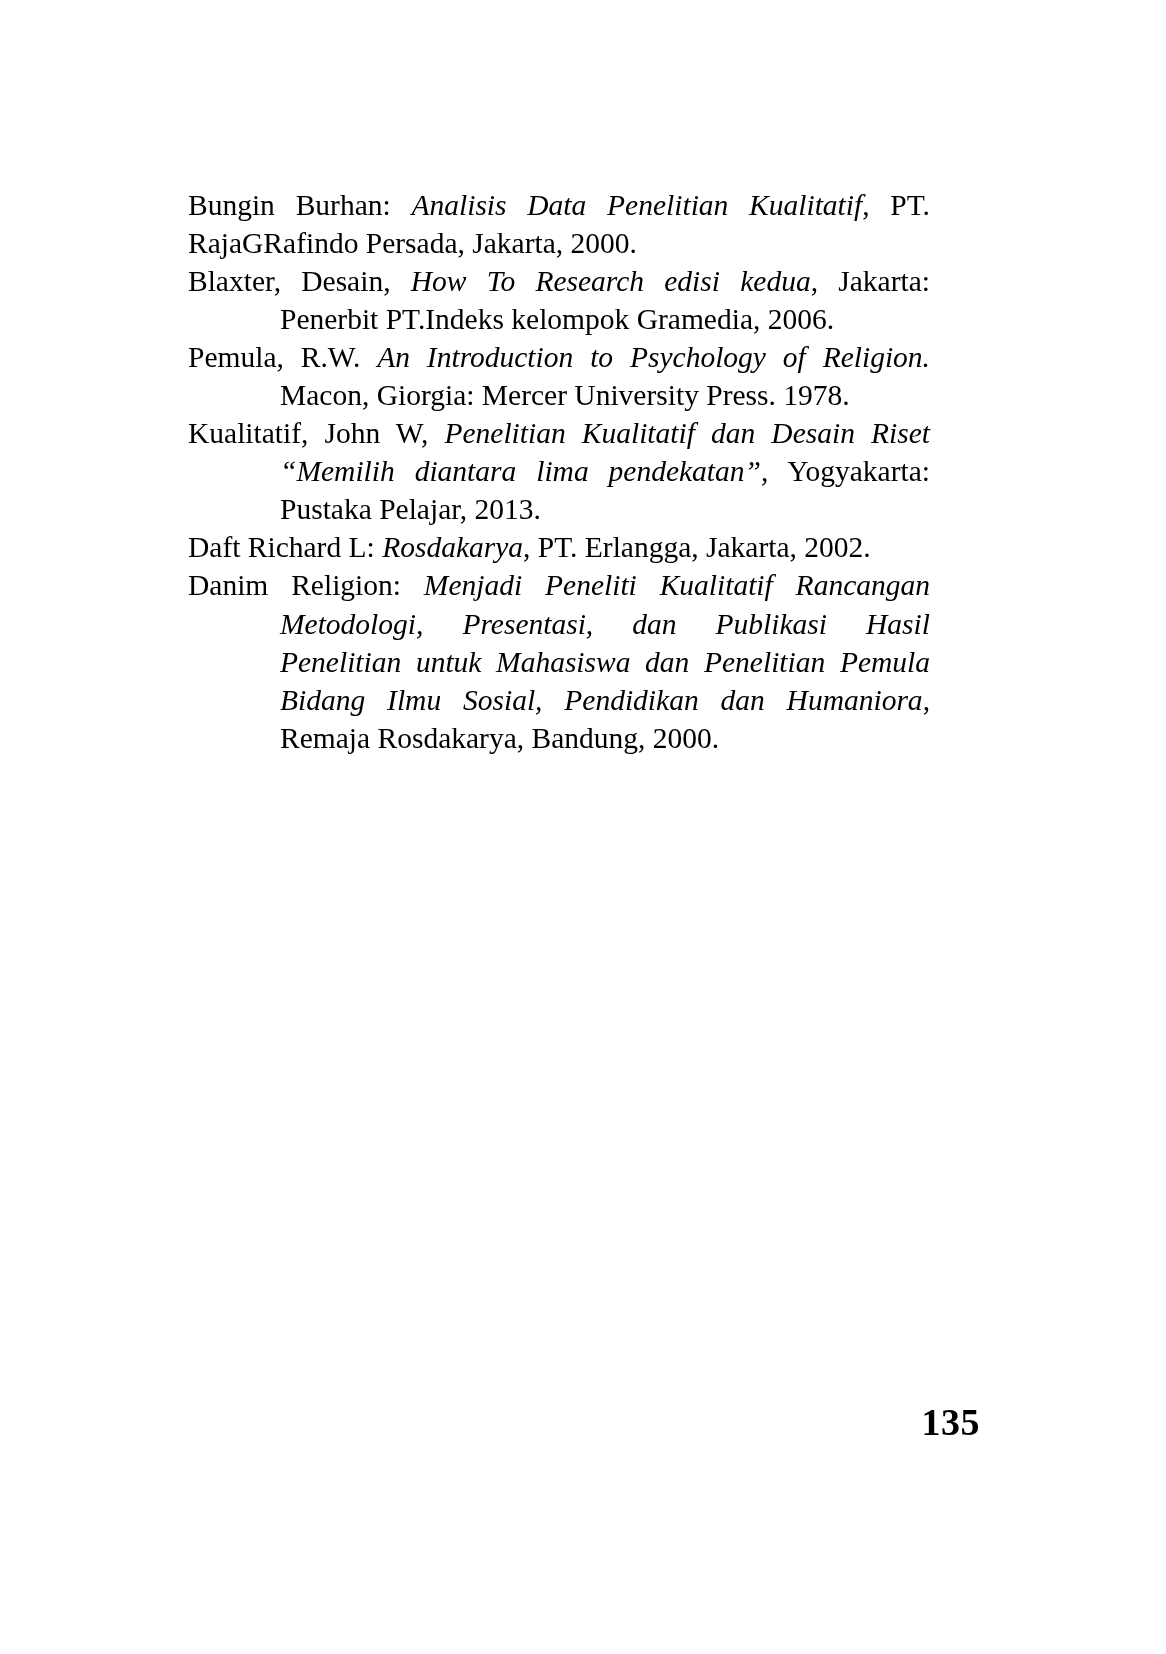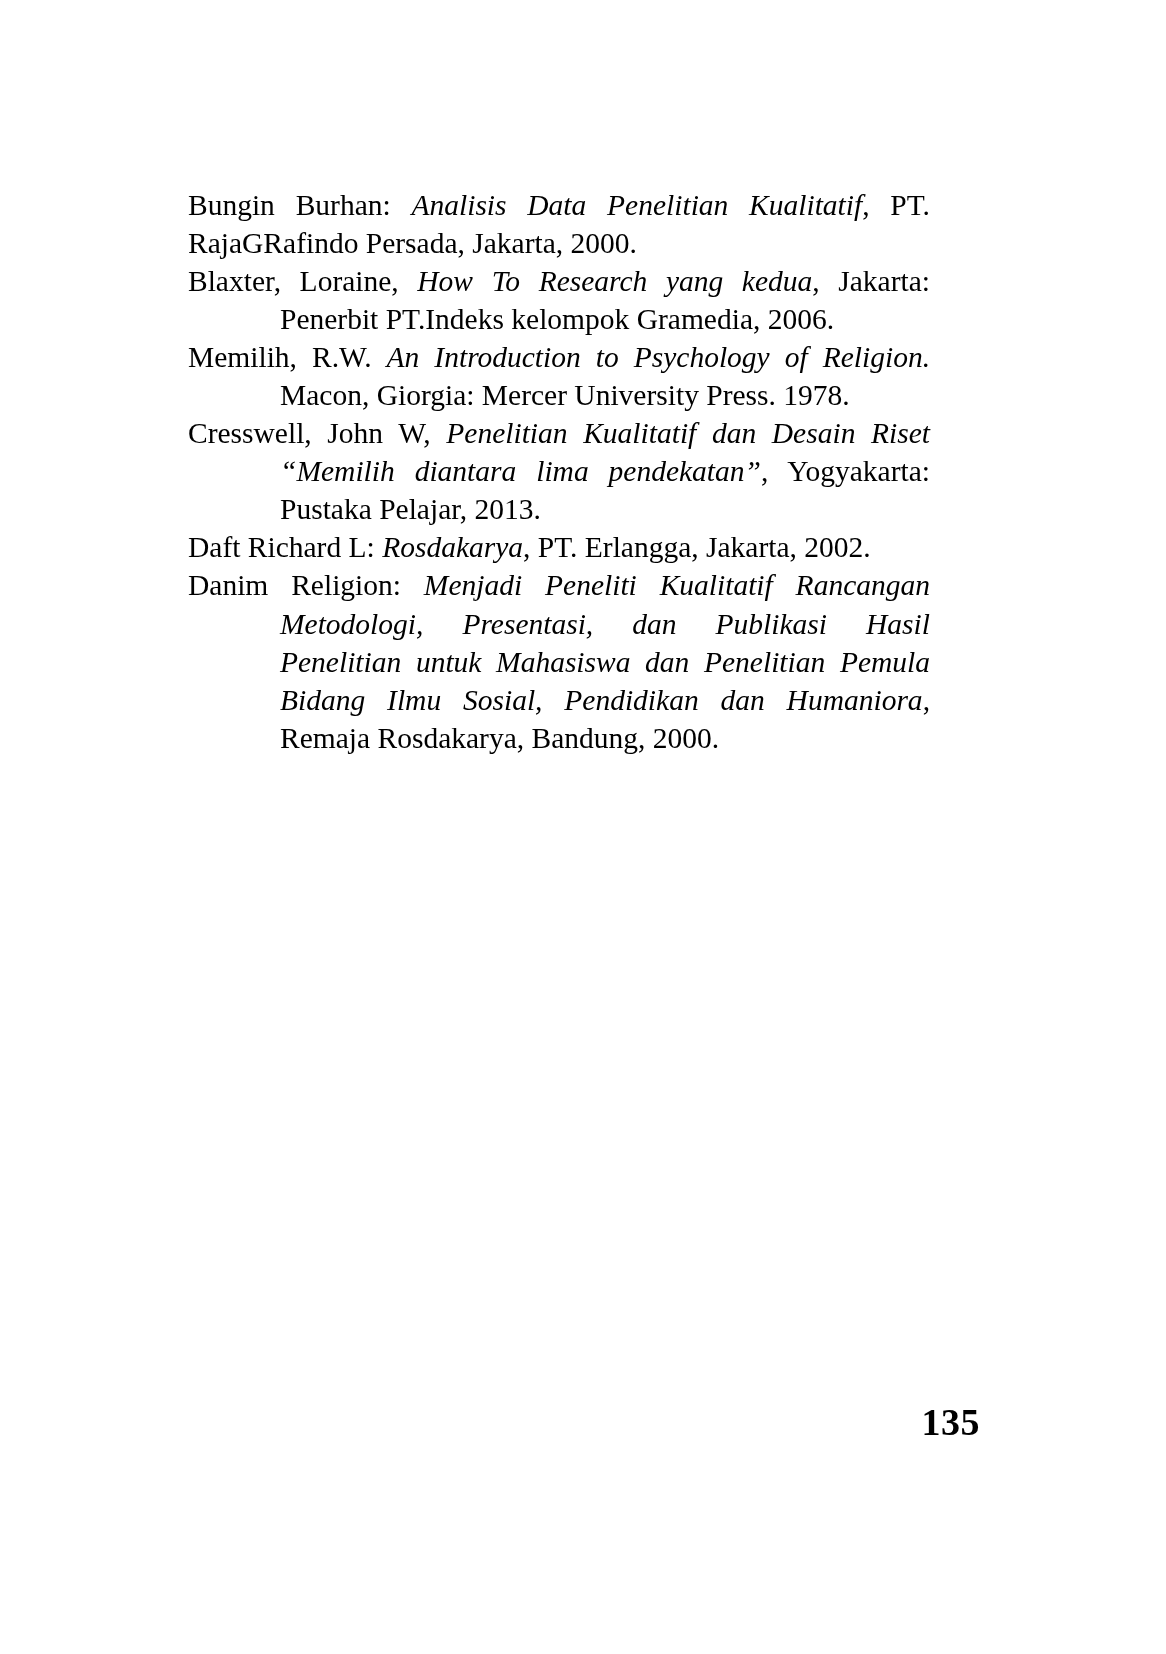--- a/index.html
+++ b/index.html
@@ -71,31 +71,31 @@
 
 <div class="page">
 
   <div class="content">
 
     <p class="entry flush">
       <span>Bungin Burhan: </span><i class="ital">Analisis Data Penelitian Kualitatif</i><span>, PT. RajaGRafindo Persada, Jakarta, 2000.</span>
     </p>
 
     <p class="entry gap-sm">
-      <span>Blaxter, Loraine, </span><i class="ital">How To Research yang kedua</i><span>, Jakarta: Penerbit PT.Indeks kelompok Gramedia, 2006.</span>
+      <span>Blaxter, Desain, </span><i class="ital">How To Research edisi kedua</i><span>, Jakarta: Penerbit PT.Indeks kelompok Gramedia, 2006.</span>
     </p>
 
 
 
     <p class="entry gap-lg">
-      <span>Memilih, R.W. </span><i class="ital">An Introduction to Psychology of Religion.</i><span> Macon, Giorgia: Mercer University Press. 1978.</span>
+      <span>Pemula, R.W. </span><i class="ital">An Introduction to Psychology of Religion.</i><span> Macon, Giorgia: Mercer University Press. 1978.</span>
     </p>
 
     <p class="entry gap-lg">
-      <span>Cresswell, John W, </span><i class="ital">Penelitian Kualitatif dan Desain Riset “Memilih diantara lima pendekatan”</i><span>, Yogyakarta: Pustaka Pelajar, 2013.</span>
+      <span>Kualitatif, John W, </span><i class="ital">Penelitian Kualitatif dan Desain Riset “Memilih diantara lima pendekatan”</i><span>, Yogyakarta: Pustaka Pelajar, 2013.</span>
     </p>
 
     <p class="entry gap-lg">
       <span>Daft Richard L: </span><i class="ital">Rosdakarya</i><span>, PT. Erlangga, Jakarta, 2002.</span>
     </p>
 
     <p class="entry gap-lg">
       <span>Danim Religion: </span><i class="ital">Menjadi Peneliti Kualitatif Rancangan Metodologi, Presentasi, dan Publikasi Hasil Penelitian untuk Mahasiswa dan Penelitian Pemula Bidang Ilmu Sosial, Pendidikan dan Humaniora</i><span>, Remaja Rosdakarya, Bandung, 2000.</span>
     </p>
 

